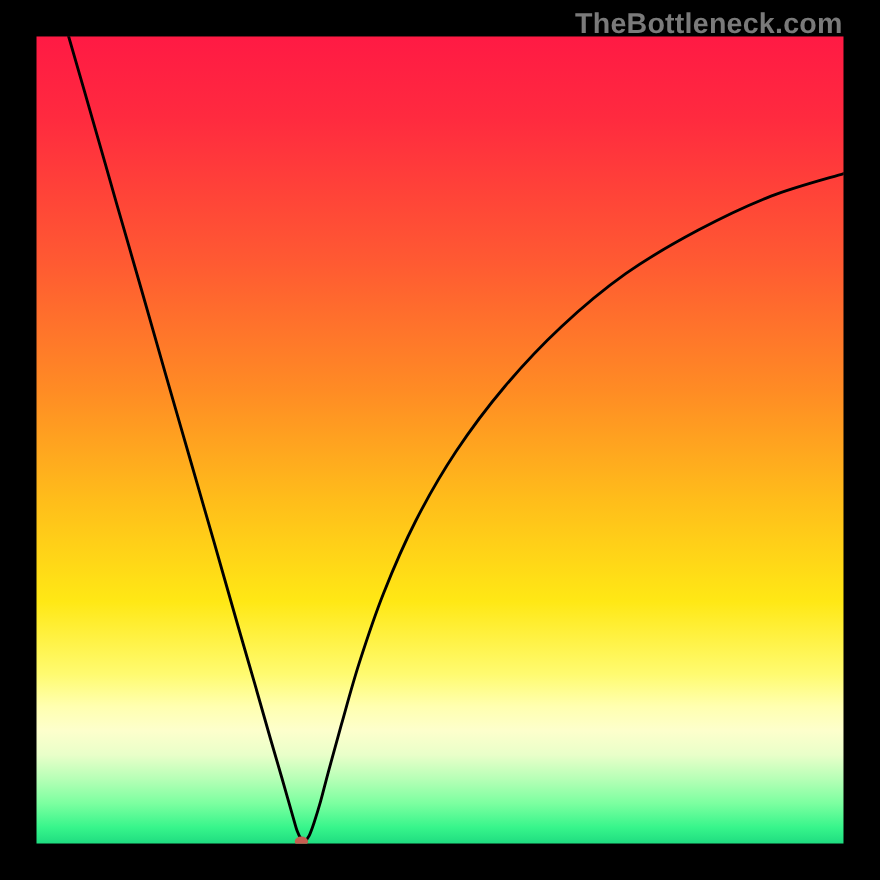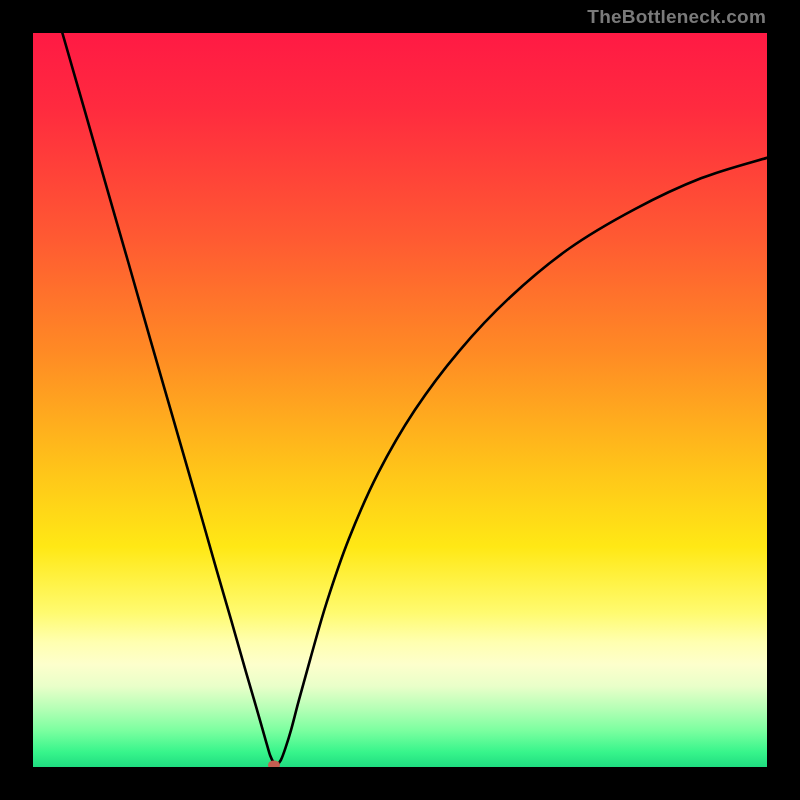--- a/index.html
+++ b/index.html
@@ -45,21 +45,21 @@
       #7cffa0 95%,
       #37f58b 98%,
       #1fdc80 100%
     );
   }
   .watermark {
     position: absolute;
     top: 6px;
     right: 34px;
     color: #7a7a7a;
-    font-size: 19px;
+    font-size: 26px;
     font-weight: 600;
     letter-spacing: 0.2px;
     user-select: none;
   }
   svg.curve {
     position: absolute;
     inset: 0;
     width: 100%;
     height: 100%;
     overflow: visible;

